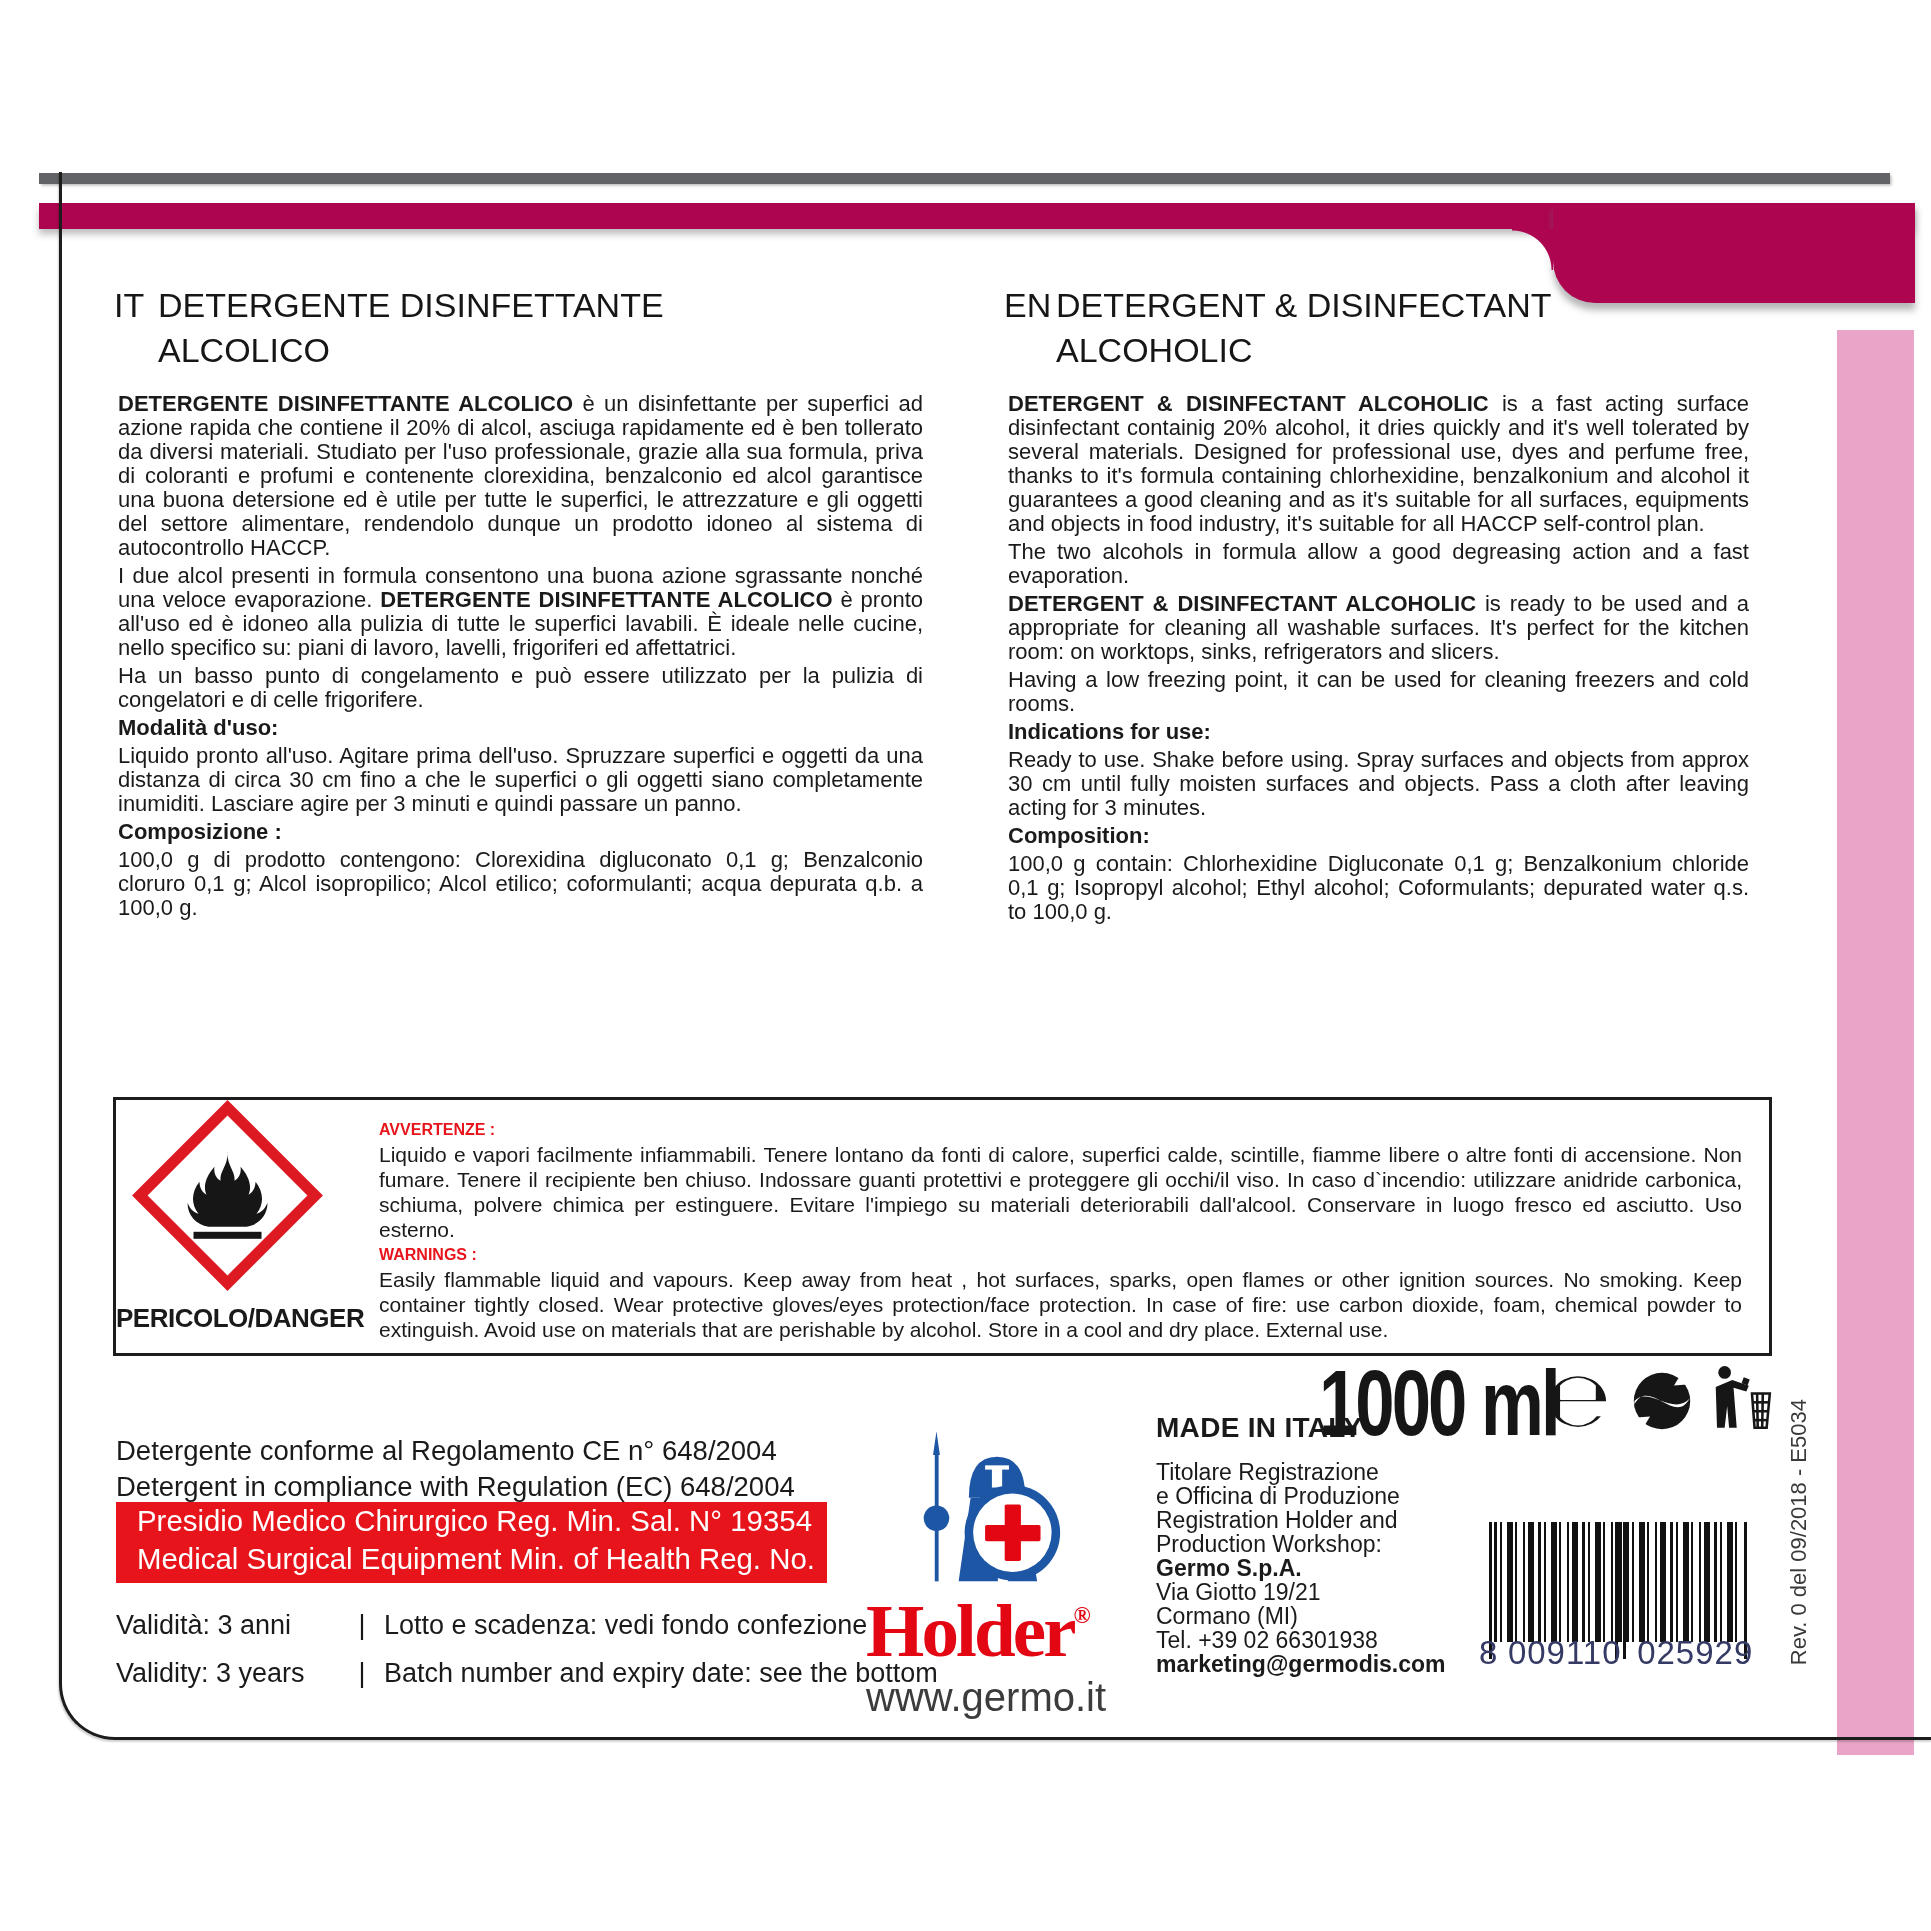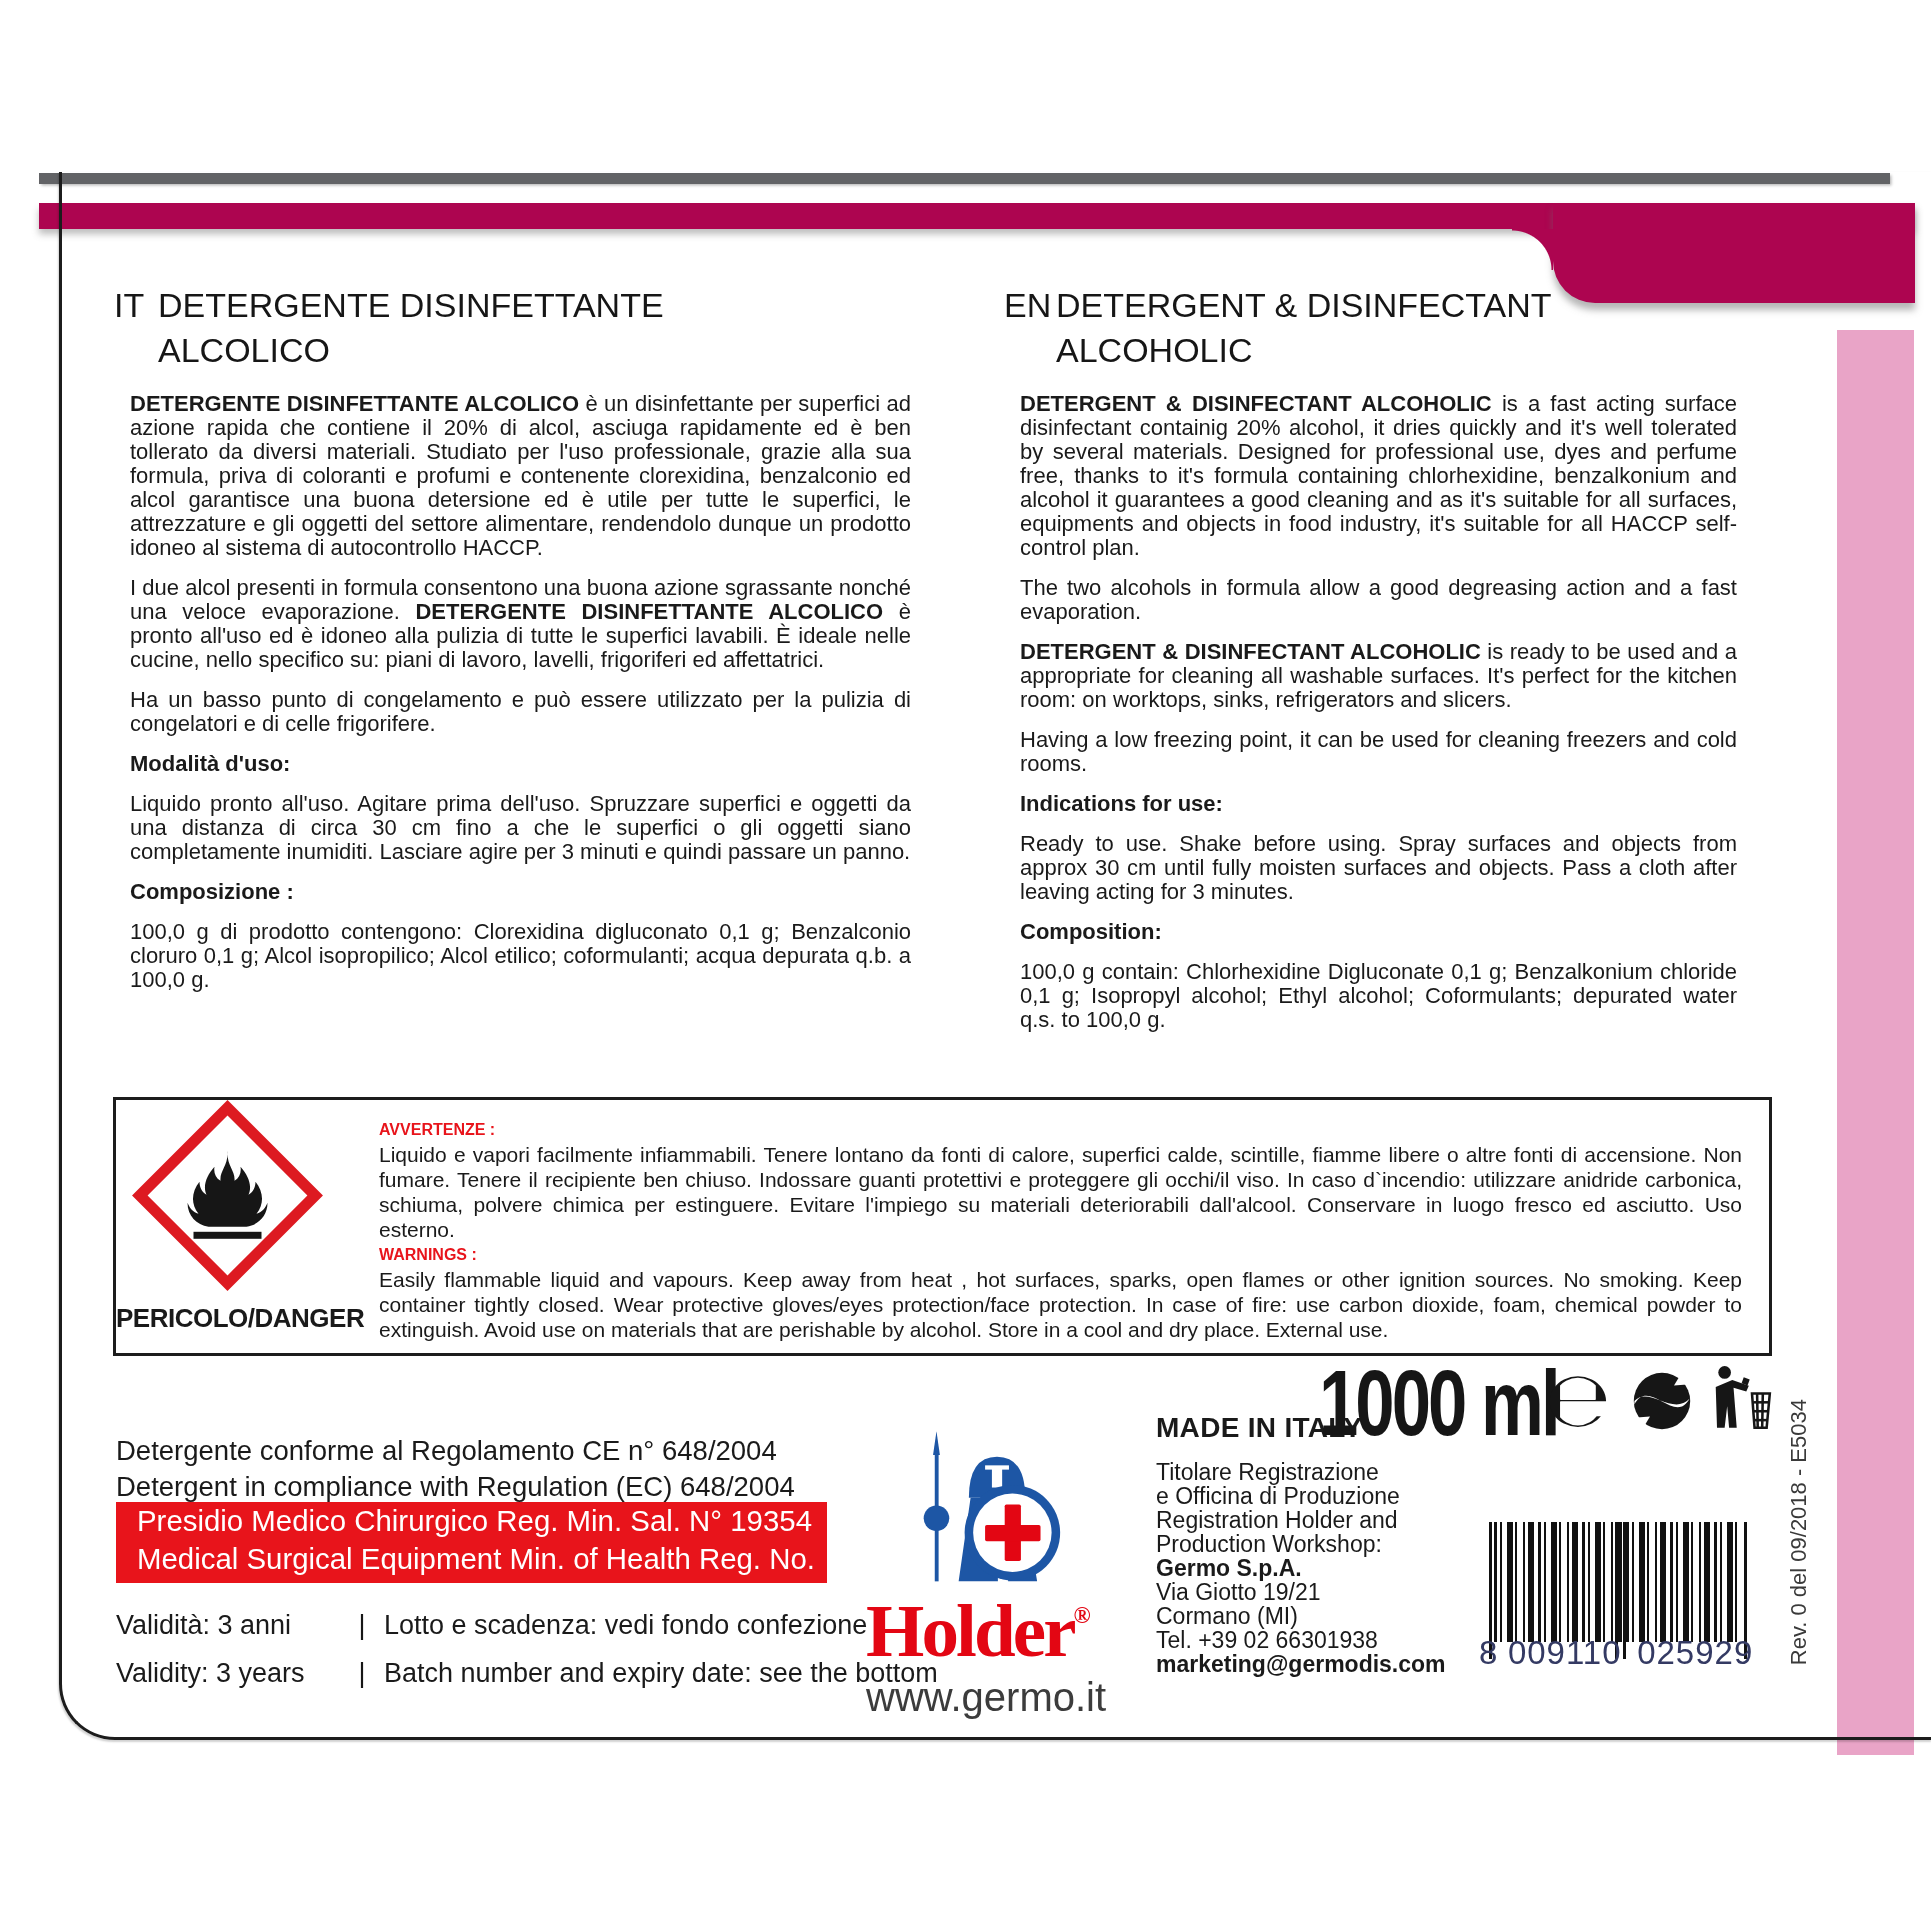--- a/index.html
+++ b/index.html
@@ -21,21 +21,21 @@
               border-bottom-left-radius:56px; box-shadow:-1px 1.9px 1.9px rgba(0,0,0,.18); }
 
   
   .col { position:absolute; top:283px; }
   #col-it { left:114px; width:813px; }
   #col-en { left:1004px; width:749px; }
   .title-row { display:flex; font-size:34px; line-height:45px; color:#161616; }
   .lang-code { flex:0 0 44px; }
   #col-en .lang-code { flex-basis:52px; }
   .body { margin-top:19.3px; font-size:22px; line-height:24px; text-align:justify; }
-  .body p { margin:16px; }
+  .body p { margin:4px; }
   .sec-head { font-weight:bold; margin-top:31px; }
   b { font-weight:bold; }
 
   
   #warnbox { left:113px; top:1097px; width:1653px; height:253px; border:3.9px solid #1c1c1c; }
   #diamond { position:absolute; left:44px; top:28px; width:135px; height:135px; box-sizing:border-box;
              border:11.6px solid #DD1A21; background:#fff; transform:rotate(45deg); }
   #diamond svg { position:absolute; left:5.8px; top:5.8px; width:100px; height:100px; transform:rotate(-45deg); }
   #pericolo { position:absolute; left:0px; top:203px; width:239px; text-align:center;
               font-size:26px; font-weight:bold; letter-spacing:-0.5px; }

